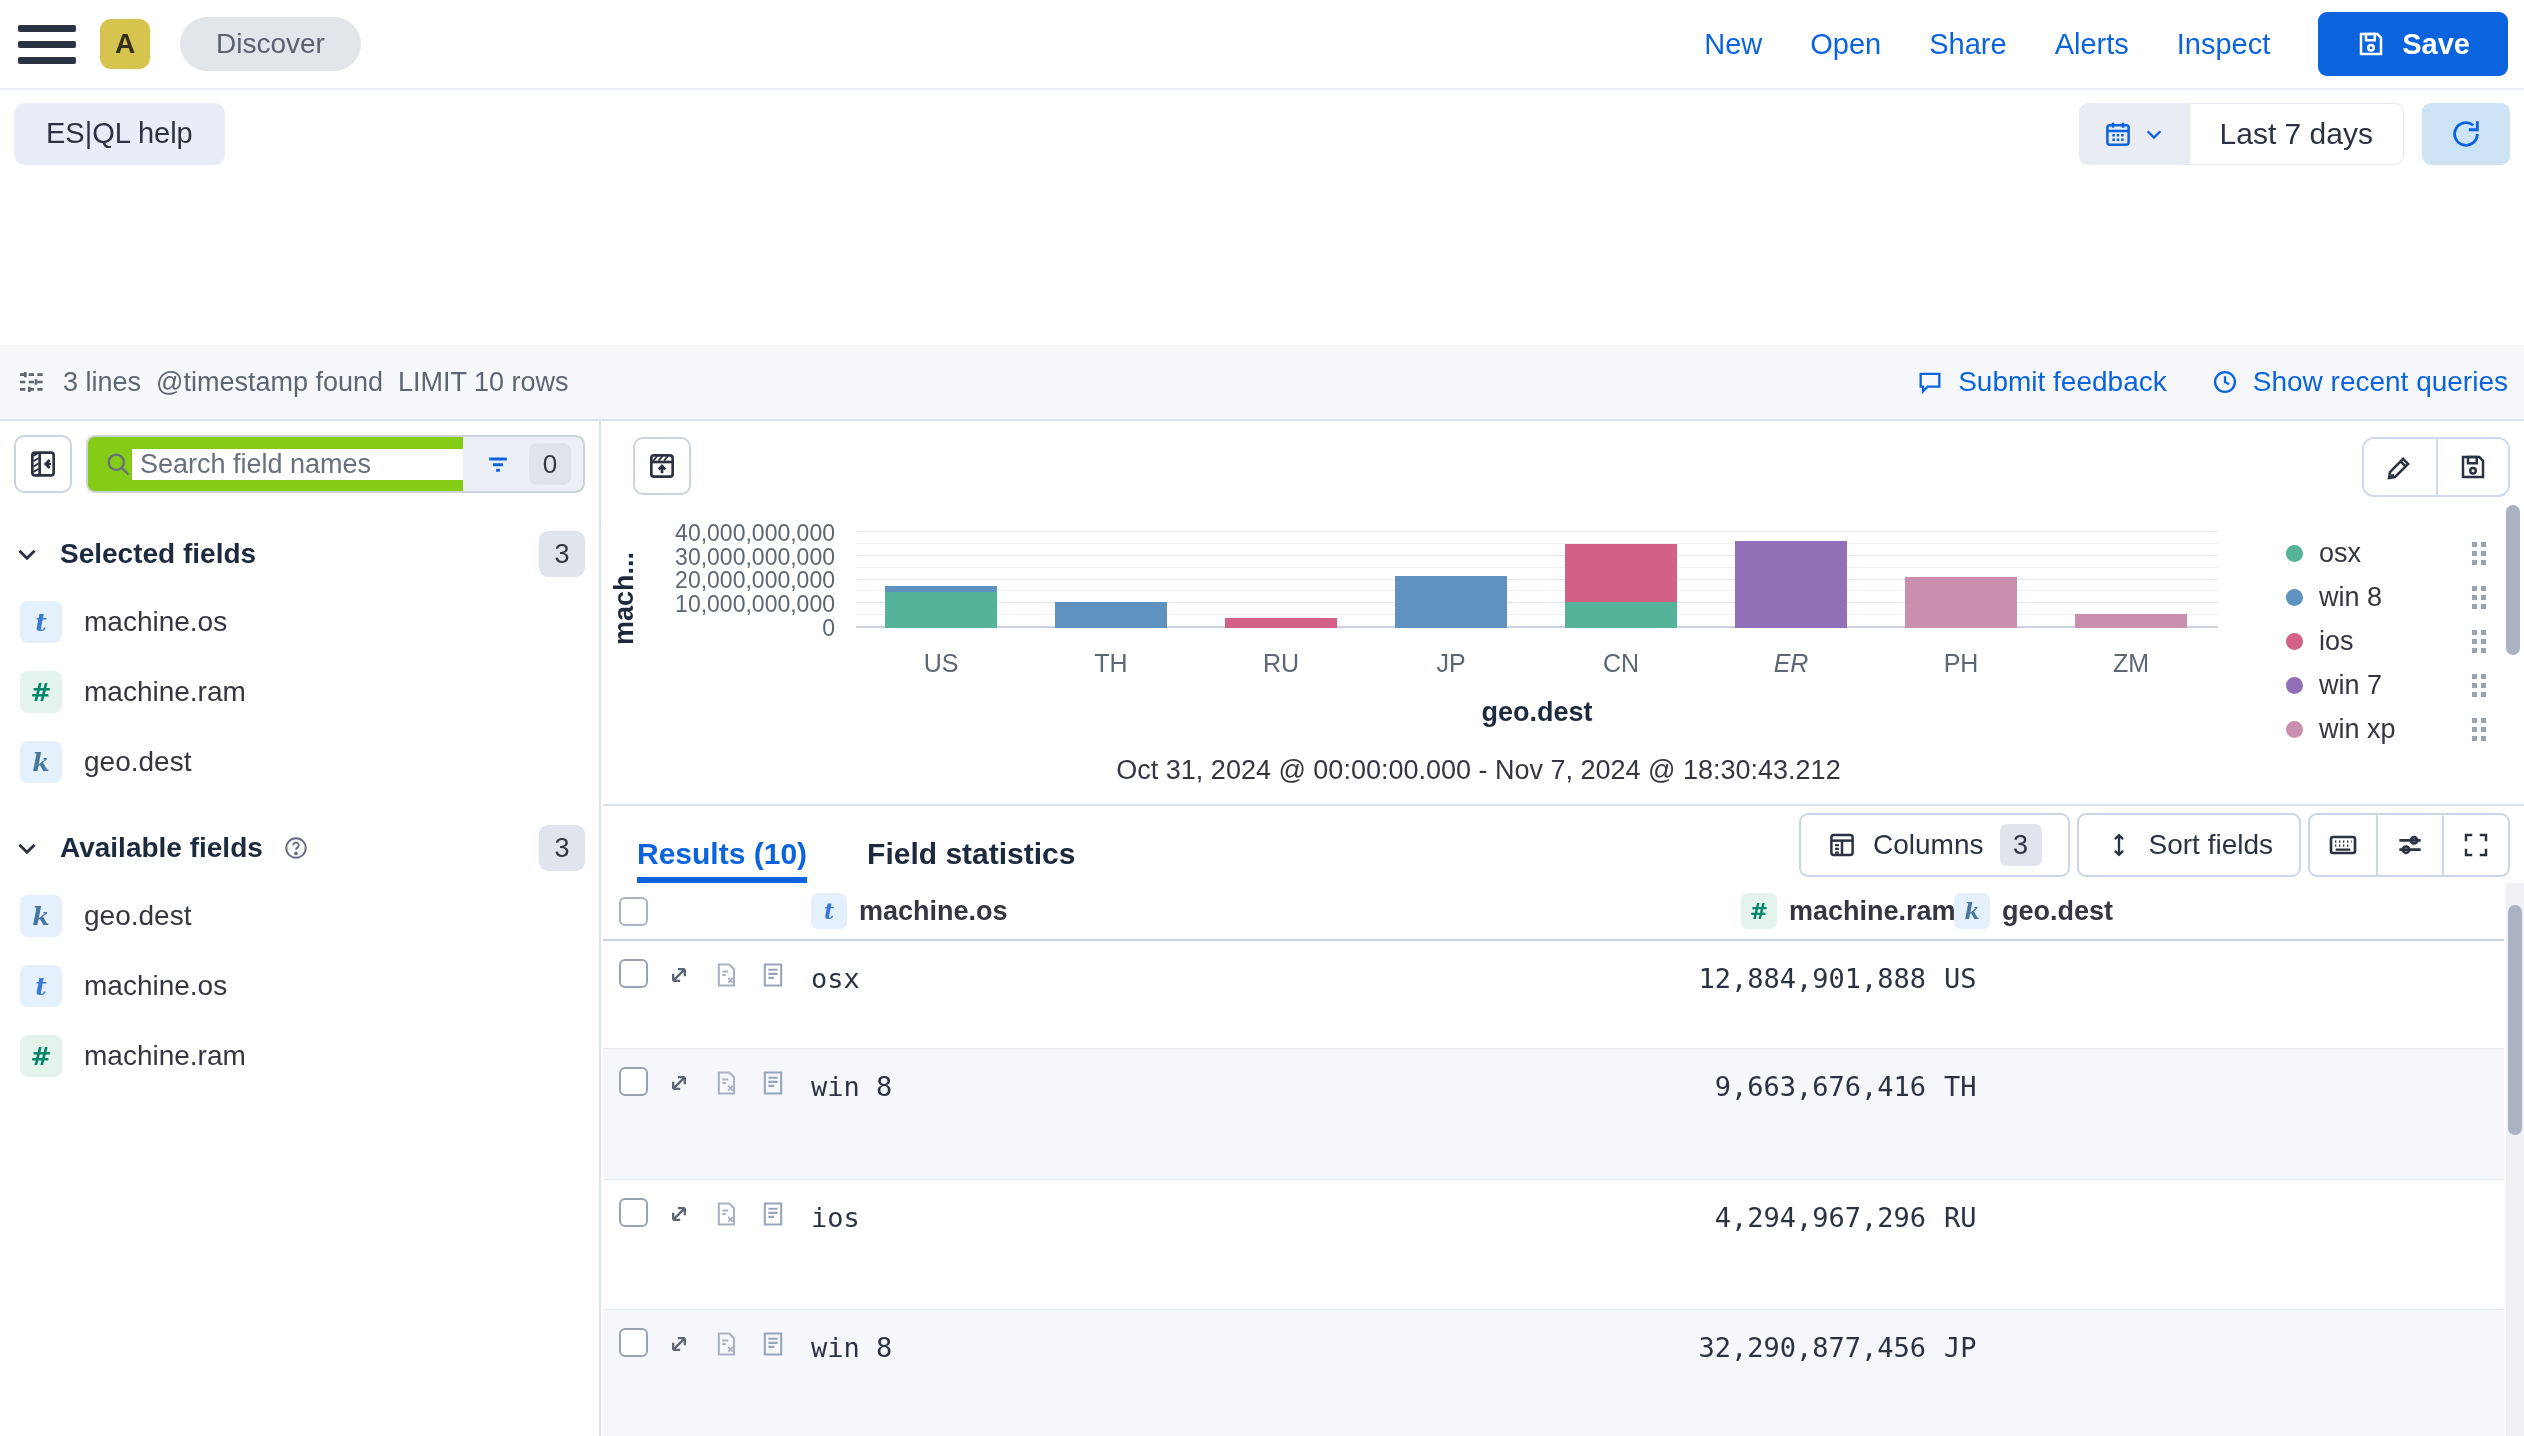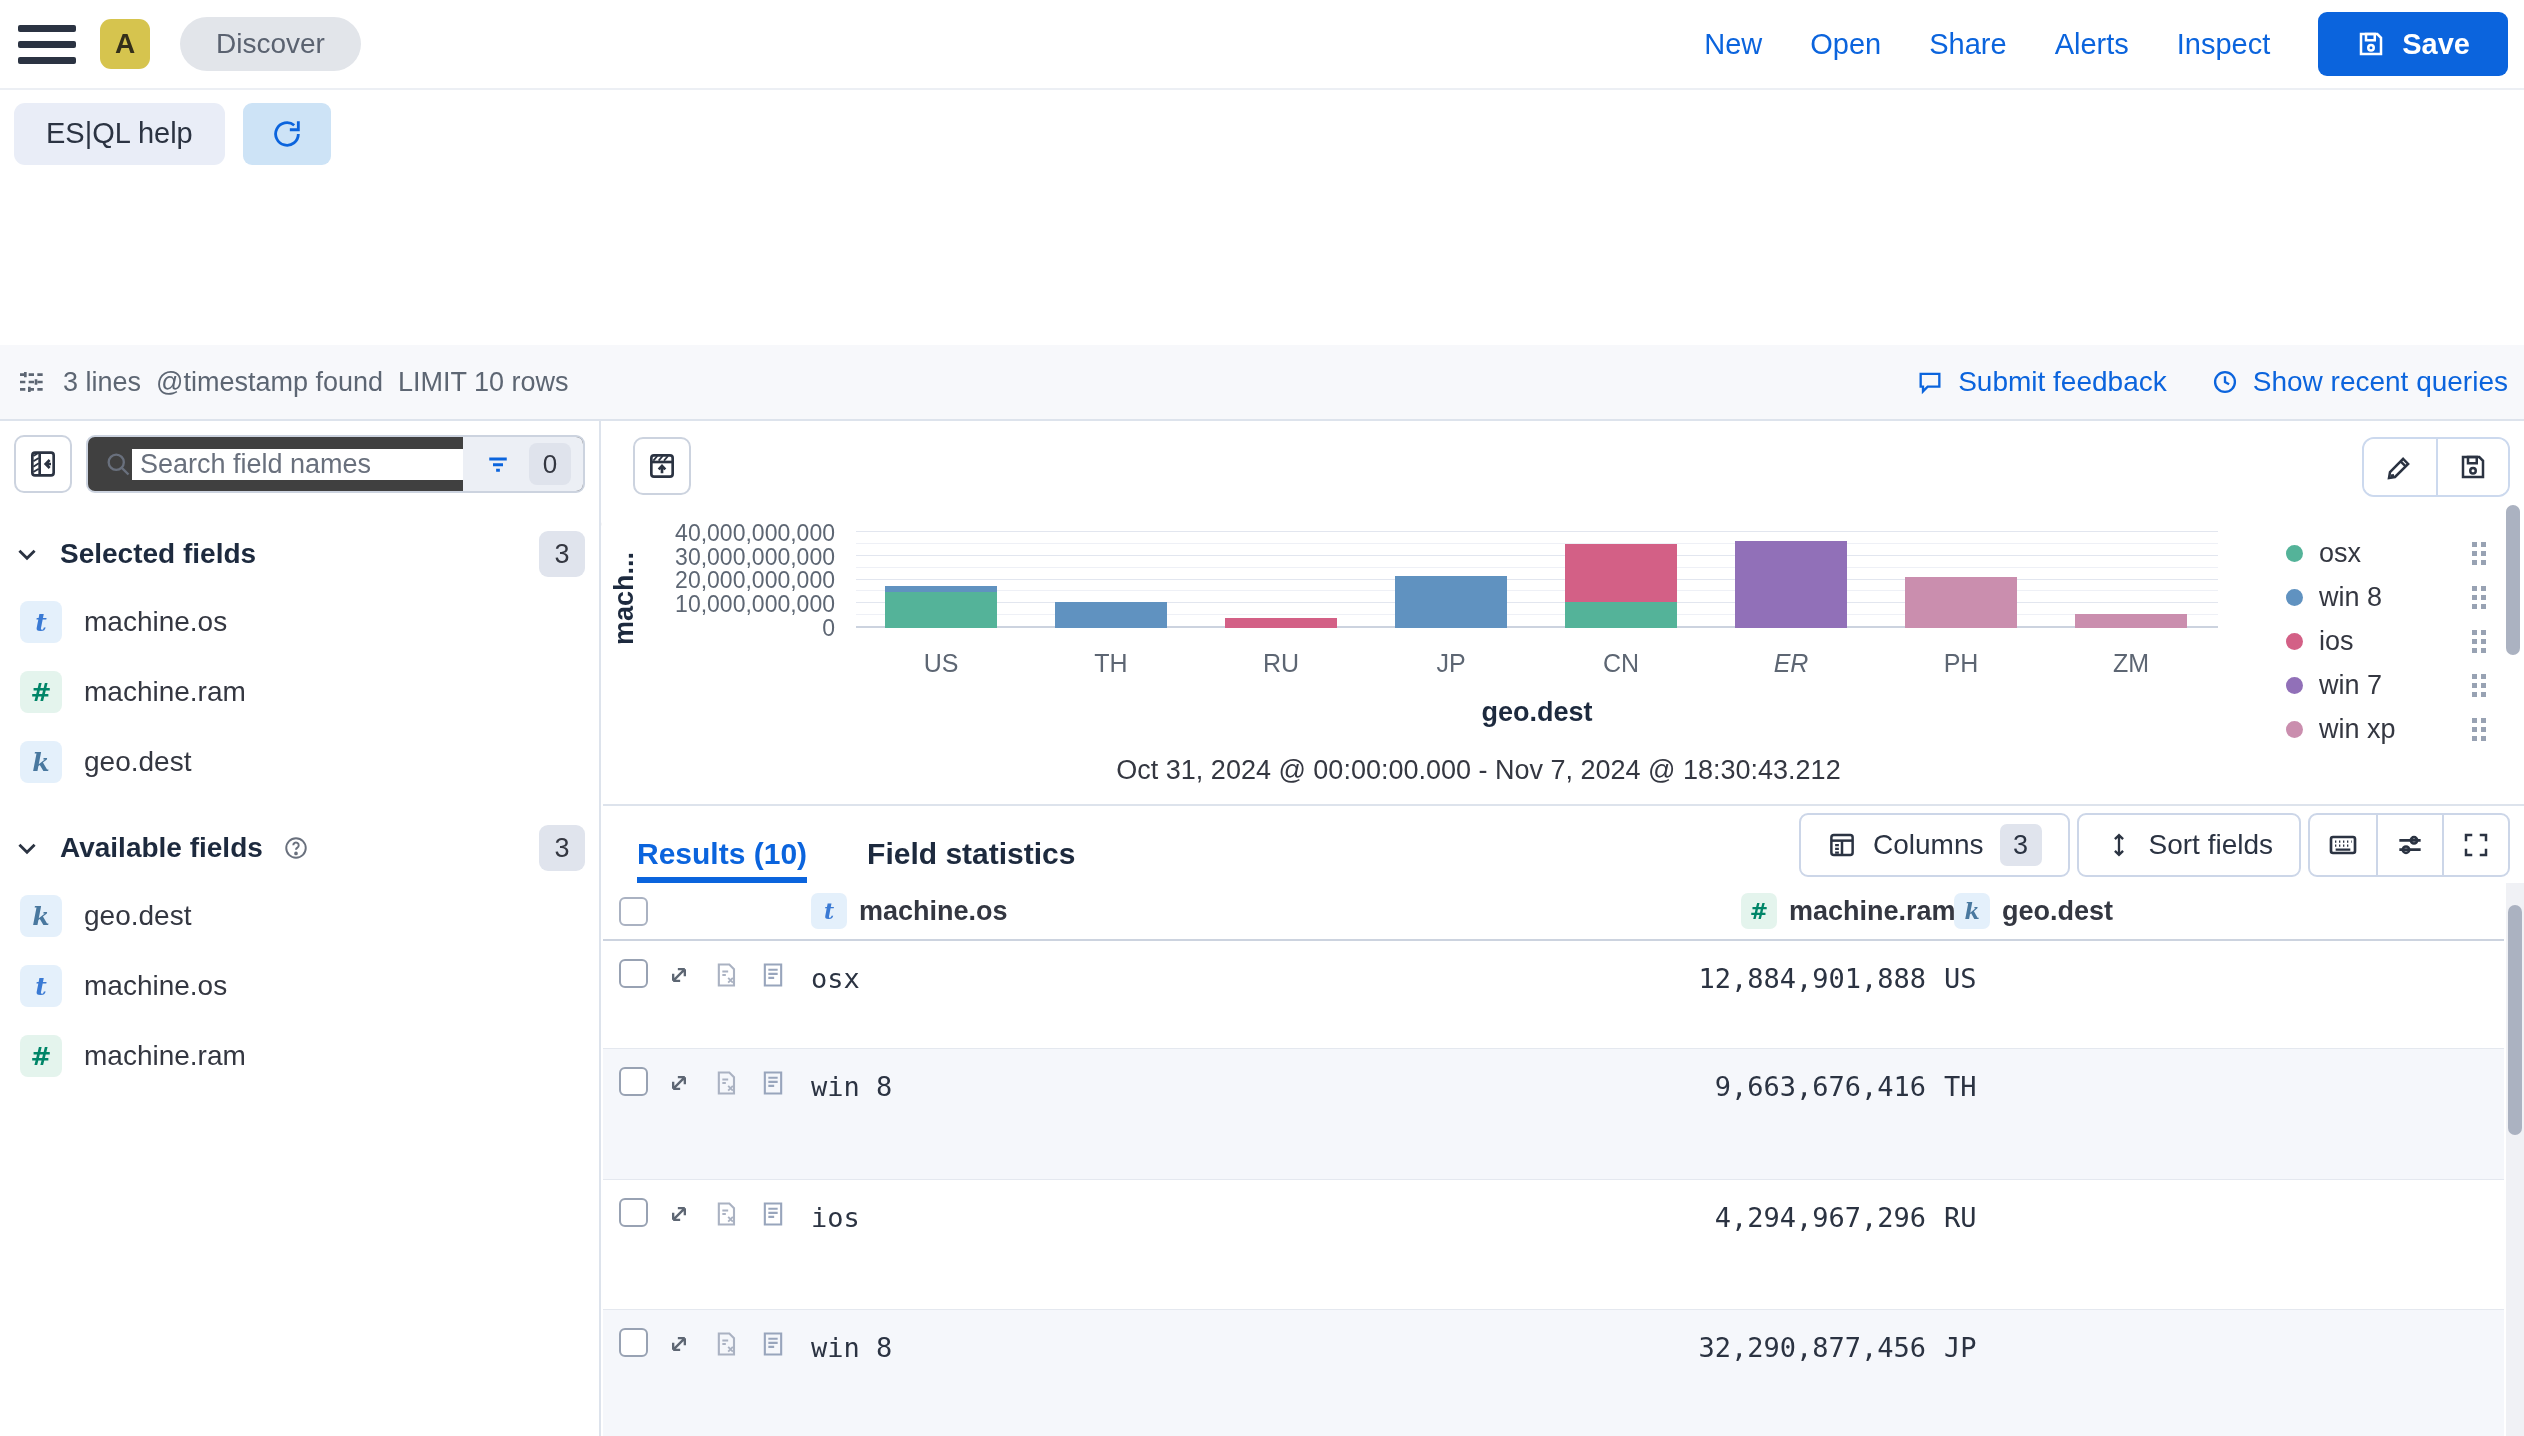--- a/index.html
+++ b/index.html
@@ -39,21 +39,21 @@
 
   
   .statusbar { position:absolute; top:345px; left:0; right:0; height:76px; background:#f7f8fb; border-bottom:2px solid #dde3ec; display:flex; align-items:center; padding:0 16px; gap:15px; color:#5d6673; font-size:27px; }
   .sb-right { margin-left:auto; display:flex; align-items:center; gap:44px; }
   .sb-link { display:flex; align-items:center; gap:14px; color:#0b64dd; font-size:28px; cursor:pointer; }
 
   
   .sidebar { position:absolute; top:421px; left:0; width:601px; bottom:0; background:#fff; border-right:2px solid #dde3ec; padding:14px; }
   .side-controls { display:flex; gap:14px; }
   .icon-btn { width:58px; height:58px; border:2px solid #ccd3df; border-radius:10px; display:flex; align-items:center; justify-content:center; color:#2b3342; cursor:pointer; background:#fff; }
-  .search-box { flex:1; height:58px; border:2px solid #ccd3df; border-radius:9px; display:flex; align-items:center; overflow:hidden; background:#404040; }
+  .search-box { flex:1; height:58px; border:2px solid #ccd3df; border-radius:9px; display:flex; align-items:center; overflow:hidden; background:#84cc16; }
   .search-box input { border:0; outline:0; flex:1; min-width:0; padding-left:8px; font-size:27px; color:#343741; font-family:"Liberation Sans",sans-serif; }
   .search-box input::placeholder { color:#69707d; }
   .search-glass { margin-left:16px; color:#69707d; }
   .search-right { height:100%; background:#eceff5; display:flex; align-items:center; gap:16px; padding:0 12px 0 20px; cursor:pointer; }
   .zero-badge { min-width:42px; height:42px; background:#dfe3ec; border-radius:8px; display:flex; align-items:center; justify-content:center; font-size:26px; color:#343741; }
   .section-header { display:flex; align-items:center; gap:20px; margin-top:38px; cursor:pointer; }
   .section-title { font-weight:700; font-size:28px; color:#1d2a3e; }
   .count-badge { margin-left:auto; min-width:46px; height:46px; background:#e0e4ed; border-radius:9px; display:flex; align-items:center; justify-content:center; font-size:27px; }
   .field-item { display:flex; align-items:center; gap:22px; margin-top:20px; padding:4px 6px; cursor:pointer; font-size:28px; color:#343741; }
   .type-badge { width:42px; height:42px; border-radius:8px; display:flex; align-items:center; justify-content:center; font-family:"DejaVu Serif", serif; font-style:italic; font-weight:700; font-size:25px; }
@@ -136,20 +136,36 @@
             <circle cx="12" cy="15" r="2.2"></circle>
           </svg>
       </span>
       <span>Save</span>
     </div>
   </div>
 </div>
 
 <div class="querybar">
   <div class="esql-pill">ES|QL help</div>
+  <div class="dategroup">
+    <div class="dg-cal">
+      <span>
+        <svg width="30" height="30" viewBox="0 0 24 24" fill="none" stroke="#0b64dd" stroke-width="2">
+            <rect x="3.5" y="5" width="17" height="15.5" rx="2"></rect>
+            <path d="M3.5 9.5h17M8 3v4M16 3v4M7.5 13h2M11 13h2M14.5 13h2M7.5 16.5h2M11 16.5h2M14.5 16.5h2"></path>
+          </svg>
+      </span>
+      <span>
+        <svg width="22" height="22" viewBox="0 0 24 24" fill="none" stroke="#0b64dd" stroke-width="2.6">
+            <path d="M5 9l7 7 7-7"></path>
+          </svg>
+      </span>
+    </div>
+    <div class="dg-val">Last 7 days</div>
+  </div>
   <div class="refresh-btn">
     <span>
       <svg width="34" height="34" viewBox="0 0 24 24" fill="none" stroke="#0b64dd" stroke-width="2">
           <path d="M20 12a8 8 0 1 1-2.9-6.2"></path>
           <path d="M20 3v6h-6" stroke-width="2"></path>
         </svg>
     </span>
   </div>
 </div>
 

